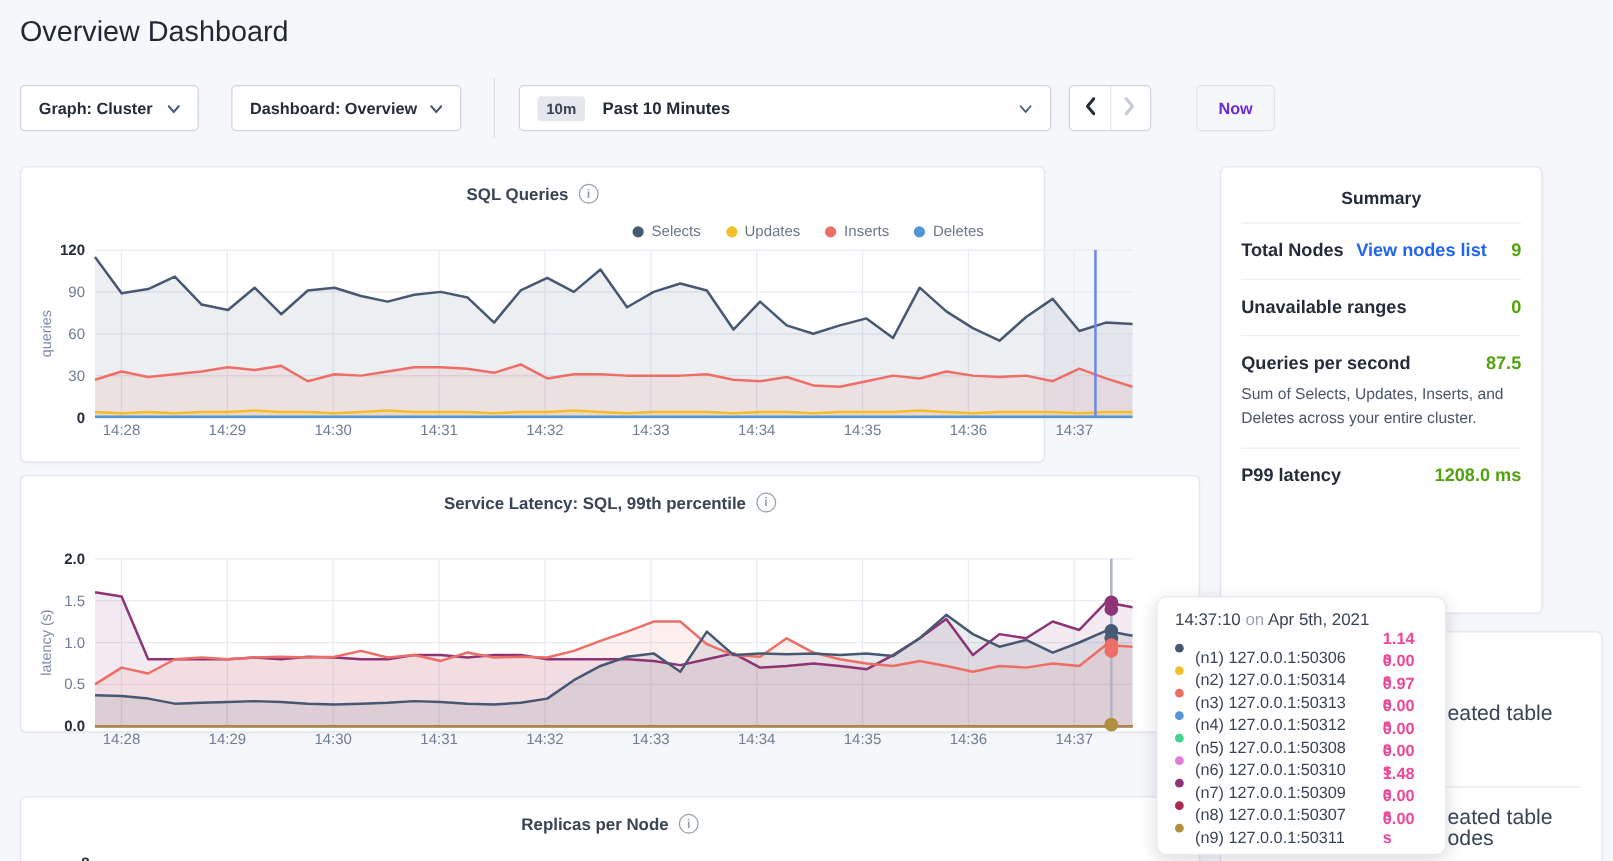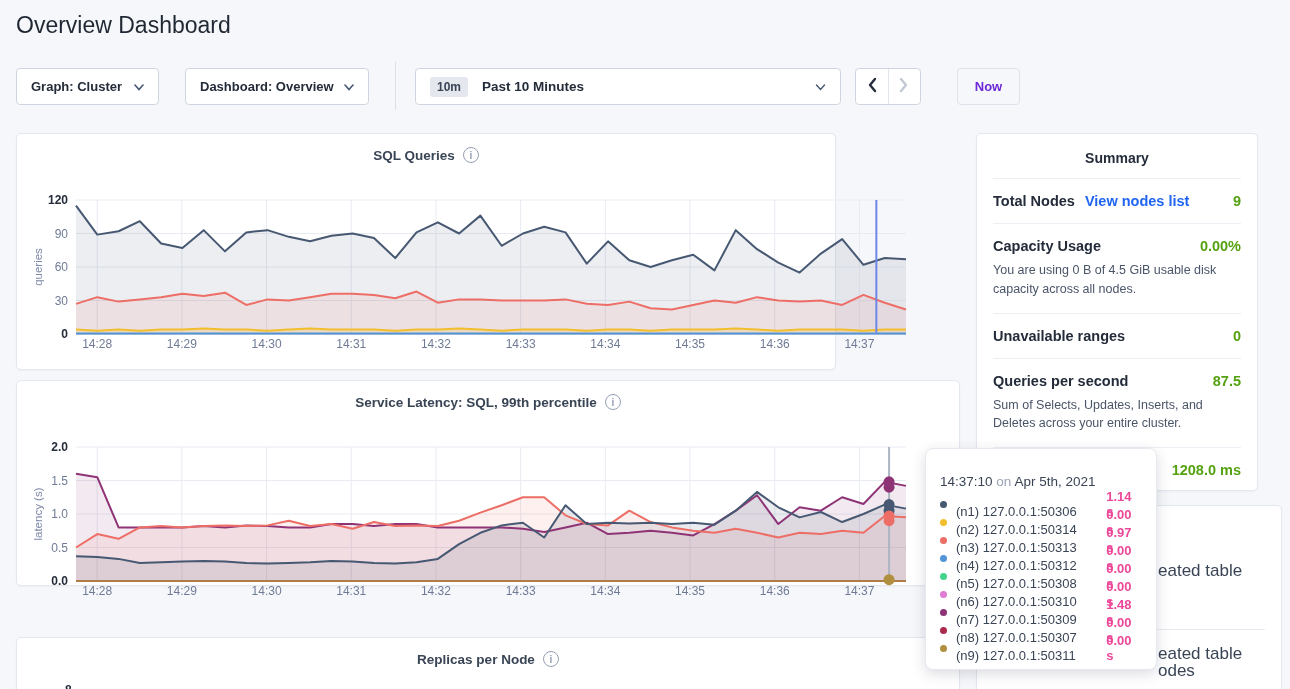--- a/index.html
+++ b/index.html
@@ -28,21 +28,21 @@
   .nav-group { position:absolute; left:855px; top:68px; width:66px; height:37px; background:#fff; border:1px solid #cfd5e0; border-radius:4px; display:flex; }
   .nav-seg { flex:1; display:flex; align-items:center; justify-content:center; background:none; border:none; cursor:pointer; }
   .nav-seg + .nav-seg { border-left:1px solid #e1e5ec; }
   .now-btn { left:937px; width:63px; justify-content:center; background:#f6f7fa; border-color:#dee2ea; color:#6d28d9;margin-left:20px; }
 
   
   .card { position:absolute; background:#fff; border:1px solid #e3e7ee; border-radius:5px; box-shadow:0 1px 2px rgba(40,50,70,.04); }
   .card-chart-1 { left:16px; top:133px; width:820px; height:237px; }
   .card-chart-2 { left:16px; top:380px; width:944px; height:206px; }
   .card-chart-3 { left:16px; top:637px; width:944px; height:80px; }
-  .card-summary { left:976px; top:133px; width:282px; height:358px; overflow:hidden; }
+  .card-summary { left:976px; top:133px; width:258px; height:358px; overflow:hidden; }
   .card-events  { left:976px; top:505px; width:306px; height:200px; }
 
   .chart-title { position:absolute; top:13px; left:0; right:0; display:flex; justify-content:center; align-items:center; gap:8px; font-weight:700; font-size:13.5px; color:#394455; }
   .info-icon { width:16px; height:16px; border:1px solid #95a0b4; border-radius:50%; color:#95a0b4; font-size:10px; font-weight:700; display:flex; align-items:center; justify-content:center; }
   .info-icon::after { content:"i"; }
 
   .legend { position:absolute; top:44px; right:48px; display:flex; gap:20px; align-items:center; }
   .lg-item { display:flex; align-items:center; gap:6px; cursor:pointer; }
   .lg-dot { width:9px; height:9px; border-radius:50%; }
   .lg-lb { font-size:12px; color:#6b7689; }
@@ -66,23 +66,23 @@
   .sum-desc { margin-top:7px; font-size:12.5px; line-height:1.5; color:#4a5568; }
 
   
   .ev-frag { position:absolute; font-size:17px; color:#394455; }
   .ev-frag1 { left:181px; top:55px; }
   .ev-frag2 { left:181px; top:138px; }
   .ev-frag3 { left:181px; top:155px; }
   .ev-divider { position:absolute; left:16px; right:16px; top:123px; height:1px; background:#e7eaf0; }
 
   
-  .tooltip { position:absolute; left:925px; top:448px; width:232px; z-index:50;
+  .tooltip { position:absolute; left:925px; top:477px; width:232px; z-index:50;
              background:#fff; border:1px solid #e6e9ef; border-radius:8px;
-             box-shadow:0 4px 14px rgba(30,40,60,.16); padding:25px 14px 12px; }
+             box-shadow:0 4px 14px rgba(30,40,60,.16); padding:10px 14px 12px; }
   .tt-header { font-size:13.5px; color:#394455; margin-bottom:6px; }
   .tt-on { color:#99a3b5; }
   .tt-row { display:flex; align-items:center; height:18px; }
   .tt-dot { width:7px; height:7px; border-radius:50%; margin-right:9px; flex:none; }
   .tt-label { font-size:13px; color:#394455; width:152px;margin-top:14px; }
   .tt-value { font-size:13px; font-weight:700; color:#ec4899; }
 
   .clipped-tick { position:absolute; left:48px; top:45px; width:16px; height:6px; overflow:hidden;
                   font-size:12px; font-weight:700; color:#242c3a; }
 </style>
@@ -137,20 +137,38 @@
       </button>
     </div>
     <button class="now-btn">Now</button>
   </div>
 
   <div class="card card-chart-1">
     <div class="chart-title">
       <span>SQL Queries</span>
       <span class="info-icon"></span>
     </div>
+    <div class="legend">
+        <span class="lg-item">
+          <span class="lg-dot" style="background:#475872"></span>
+          <span class="lg-lb">Selects</span>
+        </span>
+        <span class="lg-item">
+          <span class="lg-dot" style="background:#f2be2c"></span>
+          <span class="lg-lb">Updates</span>
+        </span>
+        <span class="lg-item">
+          <span class="lg-dot" style="background:#ed6e66"></span>
+          <span class="lg-lb">Inserts</span>
+        </span>
+        <span class="lg-item">
+          <span class="lg-dot" style="background:#5294d6"></span>
+          <span class="lg-lb">Deletes</span>
+        </span>
+      </div>
     <div class="ylab">queries</div>
     <svg id="plot0" class="plot" width="920" height="172" viewBox="0 0 920 172">
         <line x1="68.1734693877551" y1="10" x2="68.1734693877551" y2="144" stroke="#e8ebf2"></line>
         <text x="68.1734693877551" y="158" text-anchor="middle" class="tick">14:28</text>
         <line x1="152.86734693877554" y1="10" x2="152.86734693877554" y2="144" stroke="#e8ebf2"></line>
         <text x="152.86734693877554" y="158" text-anchor="middle" class="tick">14:29</text>
         <line x1="237.56122448979596" y1="10" x2="237.56122448979596" y2="144" stroke="#e8ebf2"></line>
         <text x="237.56122448979596" y="158" text-anchor="middle" class="tick">14:30</text>
         <line x1="322.2551020408164" y1="10" x2="322.2551020408164" y2="144" stroke="#e8ebf2"></line>
         <text x="322.2551020408164" y="158" text-anchor="middle" class="tick">14:31</text>
@@ -262,27 +280,20 @@
       <div class="sum-header">Summary</div>
       <div class="sum-row">
         <div class="sum-main">
           <span class="sum-label">Total Nodes</span>
           <a class="sum-link">View nodes list</a>
           <span class="sum-value">9</span>
         </div>
       </div>
       <div class="sum-row">
         <div class="sum-main">
-          <span class="sum-label">Capacity Usage</span>
-          <span class="sum-value">0.00%</span>
-        </div>
-        <div class="sum-desc">You are using 0 B of 4.5 GiB usable disk capacity across all nodes.</div>
-      </div>
-      <div class="sum-row">
-        <div class="sum-main">
           <span class="sum-label">Unavailable ranges</span>
           <span class="sum-value">0</span>
         </div>
       </div>
       <div class="sum-row">
         <div class="sum-main">
           <span class="sum-label">Queries per second</span>
           <span class="sum-value">87.5</span>
         </div>
         <div class="sum-desc">Sum of Selects, Updates, Inserts, and Deletes across your entire cluster.</div>

